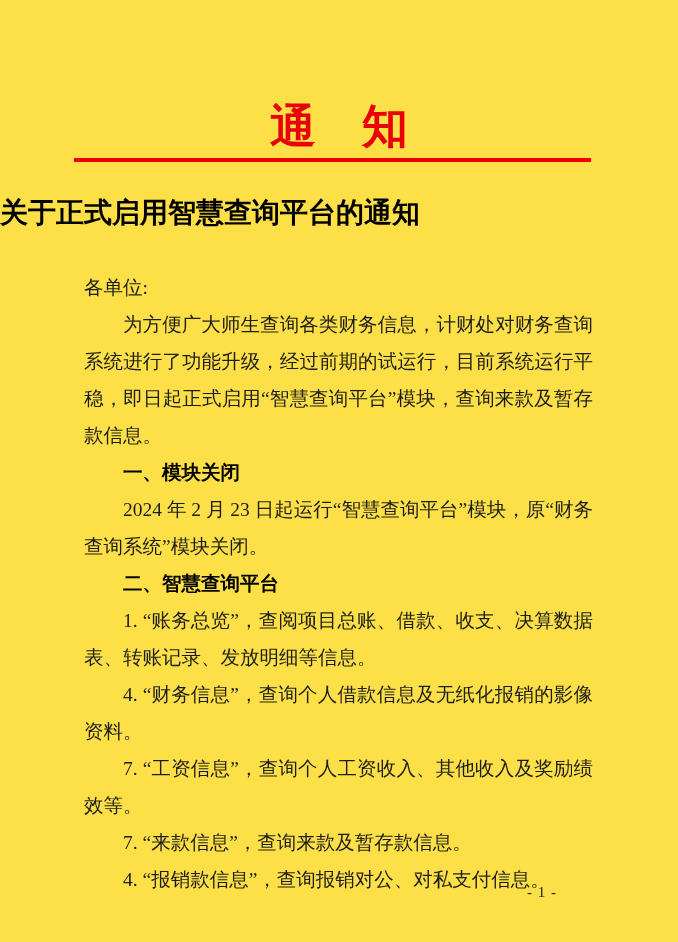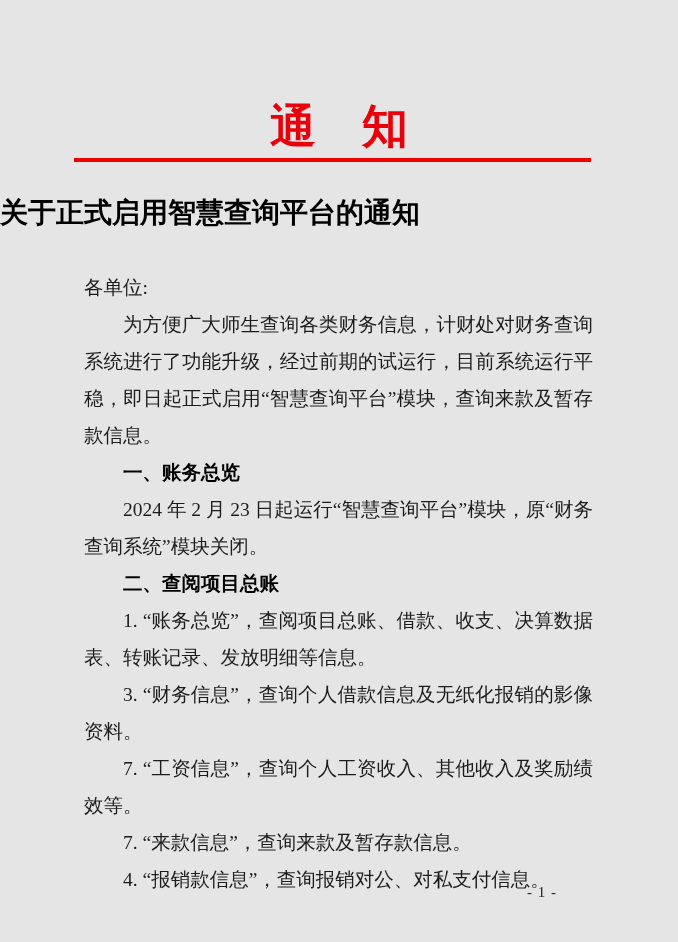--- a/index.html
+++ b/index.html
@@ -4,21 +4,21 @@
 <style>
   html, body {
     margin: 0;
     padding: 0;
     background: #ffffff;
   }
   .page {
     position: relative;
     width: 678px;
     height: 942px;
-    background: #e5e5e5;
+    background: #fde047;
     overflow: hidden;
     font-family: "Liberation Serif", serif;
   }
   .banner {
     position: absolute;
     top: 100px;
     left: 0;
     width: 100%;
     text-align: center;
     font-family: "Liberation Serif", serif;
@@ -93,25 +93,25 @@
 
   <div class="banner" style="color: rgb(232, 0, 10);">通　知</div>
 
   <div class="divider" style="background: rgb(238, 0, 0);"></div>
 
   <h1 class="doc-title">关于正式启用智慧查询平台的通知</h1>
 
   <div class="body-text">
     <p class="salutation">各单位:</p>
     <p class="para">为方便广大师生查询各类财务信息，计财处对财务查询系统进行了功能升级，经过前期的试运行，目前系统运行平稳，即日起正式启用“智慧查询平台”模块，查询来款及暂存款信息。</p>
-    <h2 class="section-heading">一、账务总览</h2>
+    <h2 class="section-heading">一、模块关闭</h2>
     <p class="para">2024 年 2 月 23 日起运行“智慧查询平台”模块，原“财务查询系统”模块关闭。</p>
-    <h2 class="section-heading">二、查阅项目总账</h2>
+    <h2 class="section-heading">二、智慧查询平台</h2>
     <p class="para">1. “账务总览”，查阅项目总账、借款、收支、决算数据表、转账记录、发放明细等信息。</p>
-    <p class="para">3. “财务信息”，查询个人借款信息及无纸化报销的影像资料。</p>
+    <p class="para">4. “财务信息”，查询个人借款信息及无纸化报销的影像资料。</p>
     <p class="para">7. “工资信息”，查询个人工资收入、其他收入及奖励绩效等。</p>
     <p class="para">7. “来款信息”，查询来款及暂存款信息。</p>
     <p class="para">4. “报销款信息”，查询报销对公、对私支付信息。</p>
   </div>
 
   <div class="page-number">- 1 -</div>
 
 </div>
 
 </body></html>

